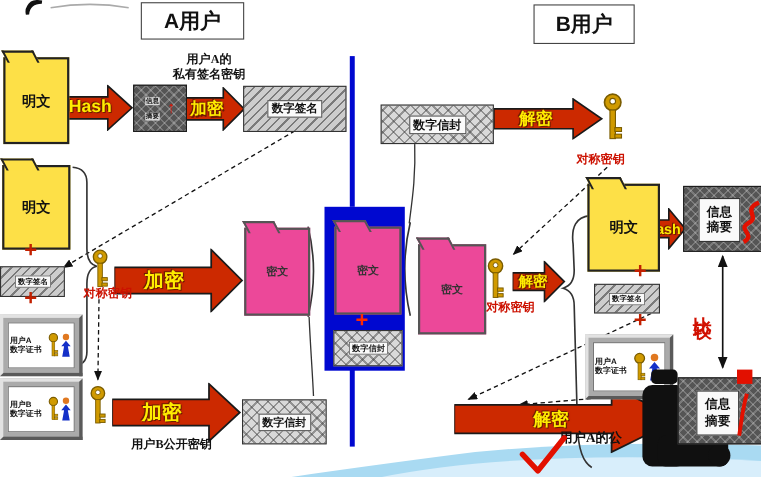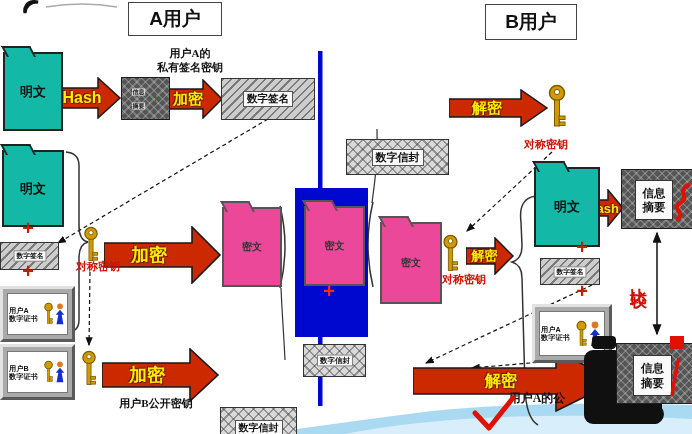--- a/index.html
+++ b/index.html
@@ -4,34 +4,34 @@
 <style>
   html,body{margin:0;padding:0;background:#fff;}
   #stage{position:relative;width:692px;height:434px;background:#fff;overflow:hidden;
          font-family:"Liberation Sans","DejaVu Sans",sans-serif;}
   .abs{position:absolute;}
   svg.layer{position:absolute;left:0;top:0;pointer-events:none;}
   
   .titlebox{border:1.5px solid #444;background:#fff;display:flex;align-items:center;justify-content:center;
             font-size:19px;font-weight:bold;color:#111;z-index:6;}
   
-  .folder{border:2px solid #222;background:#14b8a6;z-index:5;}
+  .folder{border:2px solid #222;background:#fde047;z-index:5;}
   .folder .tab{position:absolute;top:-8px;left:2px;width:45%;height:9px;border:2px solid #222;border-bottom:none;
                background:inherit;transform:skewX(28deg);transform-origin:bottom left;}
   .folder .flabel{position:absolute;inset:0;display:flex;align-items:center;justify-content:center;
                   font-weight:bold;font-size:13px;color:#111;}
   .folder.gray{background:#ec4899;border-color:#555;}
   .folder.gray .tab{border-color:#555;}
   .folder.gray .flabel{font-size:10px;color:#333;}
   
   .hatch-diag{background-color:#cdcdcd;border:1.5px solid #333;z-index:5;
     background-image:repeating-linear-gradient(135deg,rgba(40,40,40,.5) 0 1.5px,transparent 1.5px 6px);}
   .hatch-cross{background-color:#d9d9d9;border:1.5px solid #333;z-index:5;
     background-image:repeating-linear-gradient(45deg,rgba(60,60,60,.45) 0 1.5px,transparent 1.5px 7px),
-                     repeating-linear-gradient(-45deg,rgba(60,60,60,.45) 0 1.5px,transparent 1.5px 7px);margin-top:44px;}
+                     repeating-linear-gradient(-45deg,rgba(60,60,60,.45) 0 1.5px,transparent 1.5px 7px);}
   .hatch-dark{background-color:#555;border:1.5px solid #1d1d1d;z-index:5;
     background-image:repeating-linear-gradient(45deg,rgba(255,255,255,.22) 0 1.5px,transparent 1.5px 6px),
                      repeating-linear-gradient(-45deg,rgba(255,255,255,.22) 0 1.5px,transparent 1.5px 6px);}
   .centerwrap{position:absolute;inset:0;display:flex;align-items:center;justify-content:center;}
   .boxlabel{background:#fafafa;border:1px solid #555;padding:0 3px;font-weight:bold;color:#111;white-space:nowrap;}
   .tiny{font-size:10px;transform:scale(.68);}
   
   .rarrow{z-index:4;}
   .rarrow svg{display:block;}
   .alabel{position:absolute;top:0;bottom:0;display:flex;align-items:center;justify-content:center;

